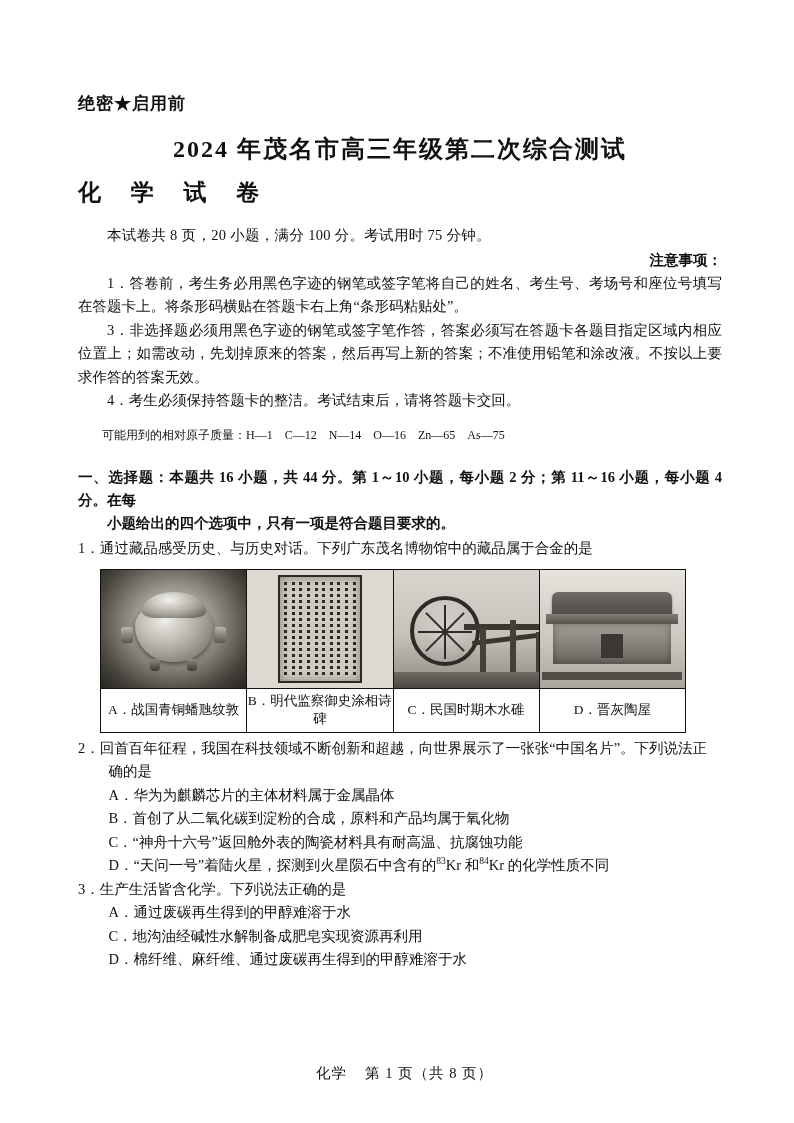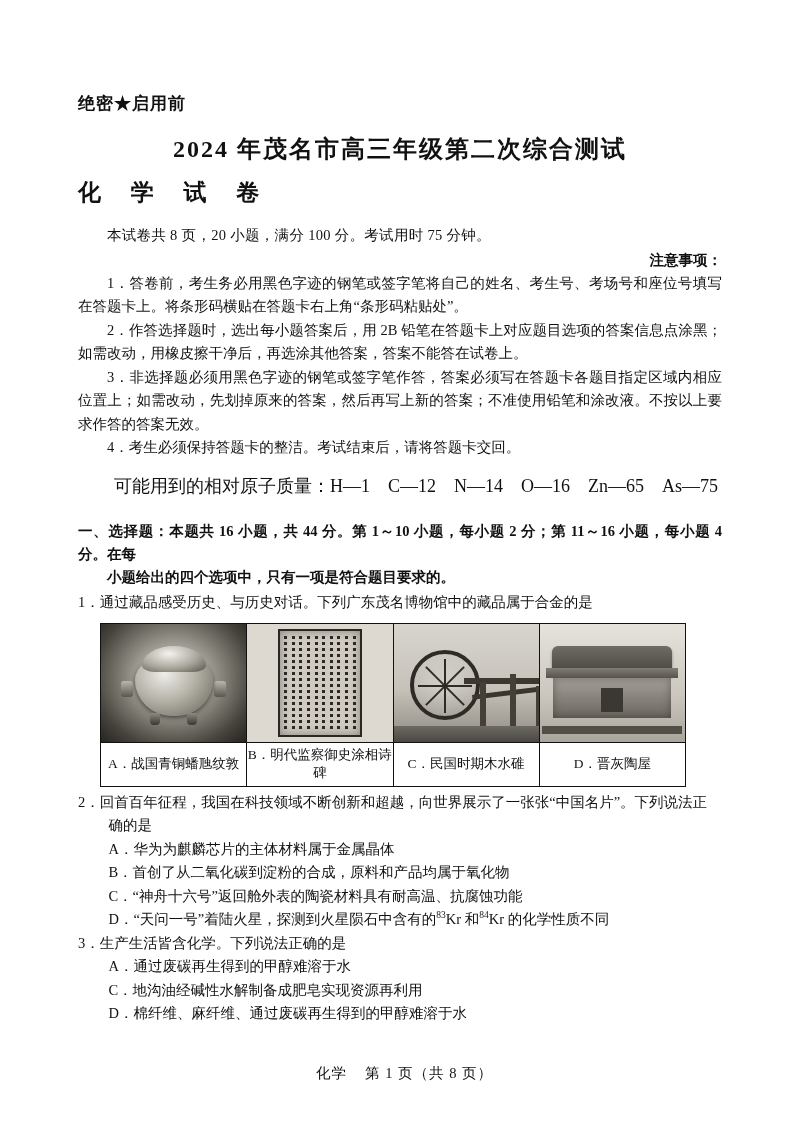--- a/index.html
+++ b/index.html
@@ -56,21 +56,21 @@
     text-align: right;
   }
   .notice-item {
     font-size: 14.5px;
     text-indent: 2em;
     line-height: 1.62;
     margin: 0;
     text-align: justify;
   }
   .atomic {
-    font-size: 18px;
+    font-size: 12px;
     text-indent: 2em;
     margin: 14px 0 22px 0;
   }
   .section-head {
     font-size: 14.5px;
     font-weight: 700;
     line-height: 1.6;
     margin: 19px 0 2px 0;
     text-align: justify;
   }
@@ -329,21 +329,20 @@
 
   <div class="secret">绝密★启用前</div>
 
   <h1 class="main-title">2024 年茂名市高三年级第二次综合测试</h1>
   <h2 class="sub-title">化 学 试 卷</h2>
 
   <p class="exam-info">本试卷共 8 页，20 小题，满分 100 分。考试用时 75 分钟。</p>
 
   <p class="notice-head">注意事项：</p>
   <p class="notice-item">1．答卷前，考生务必用黑色字迹的钢笔或签字笔将自己的姓名、考生号、考场号和座位号填写在答题卡上。将条形码横贴在答题卡右上角“条形码粘贴处”。</p>
-  <p class="notice-item">2．作答选择题时，选出每小题答案后，用 2B 铅笔在答题卡上对应题目选项的答案信息点涂黑；如需改动，用橡皮擦干净后，再选涂其他答案，答案不能答在试卷上。</p>
   <p class="notice-item">3．非选择题必须用黑色字迹的钢笔或签字笔作答，答案必须写在答题卡各题目指定区域内相应位置上；如需改动，先划掉原来的答案，然后再写上新的答案；不准使用铅笔和涂改液。不按以上要求作答的答案无效。</p>
   <p class="notice-item">4．考生必须保持答题卡的整洁。考试结束后，请将答题卡交回。</p>
 
   <p class="atomic">可能用到的相对原子质量：H—1　C—12　N—14　O—16　Zn—65　As—75</p>
 
   <div class="section-head">
     <span>一、选择题：本题共 16 小题，共 44 分。第 1～10 小题，每小题 2 分；第 11～16 小题，每小题 4 分。在每</span>
     <span class="indent2">小题给出的四个选项中，只有一项是符合题目要求的。</span>
   </div>
 

